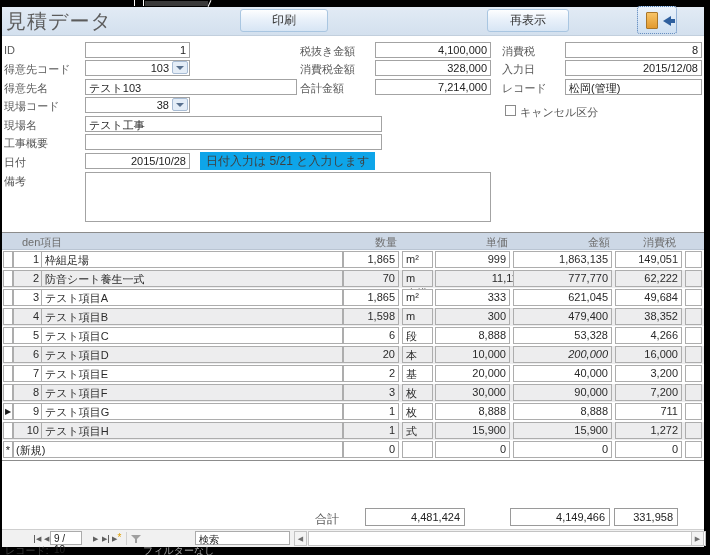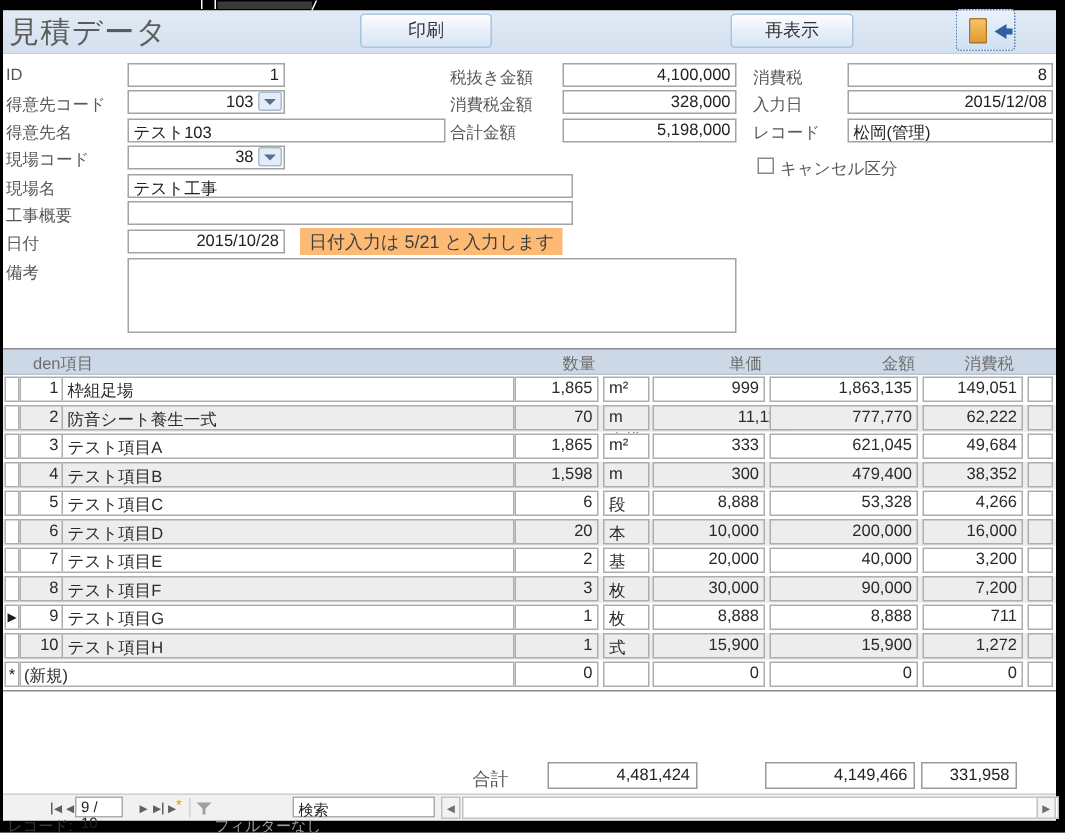--- a/index.html
+++ b/index.html
@@ -26,21 +26,21 @@
 
   
   .flabel { position:absolute; font-size:11px; color:#575757; white-space:nowrap; }
   .field { position:absolute; height:16px; background:#fff; border:1px solid #a3a3a3;
     font-size:11px; color:#222; padding:1px 3px 0 3px; white-space:nowrap; overflow:hidden; }
   .num { text-align:right; }
   .combo-btn { position:absolute; top:1px; width:16px; height:13px; background:#e4edf7;
     border:1px solid #a8bcd4; border-radius:2px; display:flex; align-items:center; justify-content:center; }
   .combo-btn .chev { width:0; height:0; border-left:4px solid transparent; border-right:4px solid transparent;
     border-top:4px solid #58708e; margin-top:1px; }
-  .note { position:absolute; background:#fdba74; color:#3f3f3f; font-size:12px; padding:1px 6px 0 6px; height:18px; white-space:nowrap; }
+  .note { position:absolute; background:#0ea5e9; color:#3f3f3f; font-size:12px; padding:1px 6px 0 6px; height:18px; white-space:nowrap; }
   .checkbox { position:absolute; width:11px; height:11px; border:1px solid #8a8a8a; background:#fff; }
 
   
   .grid-header { position:absolute; left:2px; top:232px; width:702px; height:18px;
     background:#cdd8e6; border-top:1px solid #8c8c8c; border-bottom:1px solid #b9c4d2; }
   .ghead { position:absolute; top:2px; font-size:11px; color:#6e6e6e; white-space:nowrap; }
   .trow { position:absolute; left:2px; width:702px; height:18px; background:#fff; }
   .trow.alt { background:#ededee; }
   .cell { position:absolute; top:0; height:17px; border:1px solid #adadad; background:#fff;
     font-size:11px; color:#2a2a2a; padding:1px 3px 0 3px; white-space:nowrap; overflow:hidden; }
@@ -126,21 +126,21 @@
   <div class="flabel" style="left:4px; top:174px;">備考</div>
   <div class="field" style="left:85px; top:172px; width:406px; height:50px;"></div>
 
   <div class="flabel" style="left:300px; top:44px;">税抜き金額</div>
   <div class="field num" style="left:375px; top:42px; width:116px;">4,100,000</div>
 
   <div class="flabel" style="left:300px; top:62px;">消費税金額</div>
   <div class="field num" style="left:375px; top:60px; width:116px;">328,000</div>
 
   <div class="flabel" style="left:300px; top:81px;">合計金額</div>
-  <div class="field num" style="left:375px; top:79px; width:116px;">5,198,000</div>
+  <div class="field num" style="left:375px; top:79px; width:116px;">7,214,000</div>
 
   <div class="flabel" style="left:502px; top:44px;">消費税</div>
   <div class="field num" style="left:565px; top:42px; width:137px;">8</div>
 
   <div class="flabel" style="left:502px; top:62px;">入力日</div>
   <div class="field num" style="left:565px; top:60px; width:137px;">2015/12/08</div>
 
   <div class="flabel" style="left:502px; top:81px;">レコード</div>
   <div class="field" style="left:565px; top:79px; width:137px;">松岡(管理)</div>
 
@@ -224,21 +224,21 @@
       </div>
       <div class="trow alt" style="top: 346px;">
         <div class="sel-cell"></div>
         <div class="cell item-cell">
           <span class="item-no">6</span>
           <span class="item-name">テスト項目D</span>
         </div>
         <div class="cell num" style="left: 341px; width: 56px;">20</div>
         <div class="cell " style="left: 400px; width: 31px;">本</div>
         <div class="cell num" style="left: 433px; width: 75px;">10,000</div>
-        <div class="cell num" style="left: 511px; width: 99px;">200,000</div>
+        <div class="cell num" style="left: 511px; width: 99px; font-style: italic;">200,000</div>
         <div class="cell num" style="left: 613px; width: 67px;">16,000</div>
         <div class="cell " style="left: 683px; width: 17px;"></div>
       </div>
       <div class="trow" style="top: 365px;">
         <div class="sel-cell"></div>
         <div class="cell item-cell">
           <span class="item-no">7</span>
           <span class="item-name">テスト項目E</span>
         </div>
         <div class="cell num" style="left: 341px; width: 56px;">2</div>

